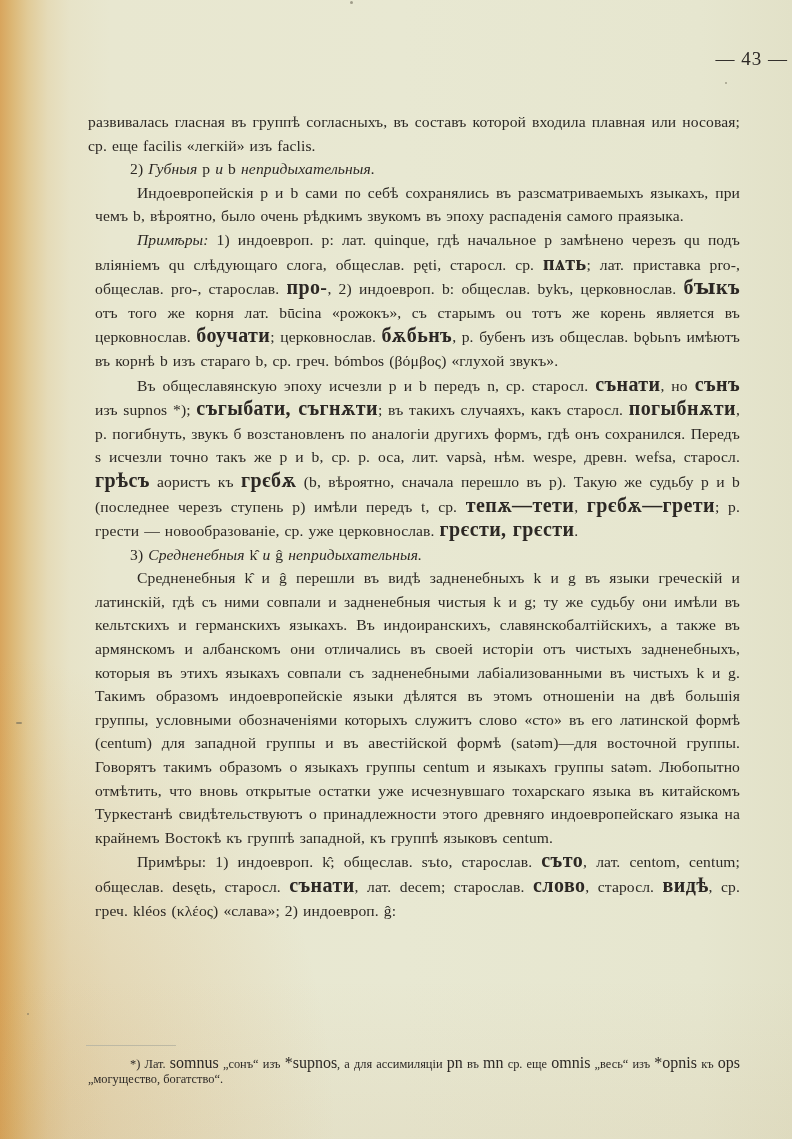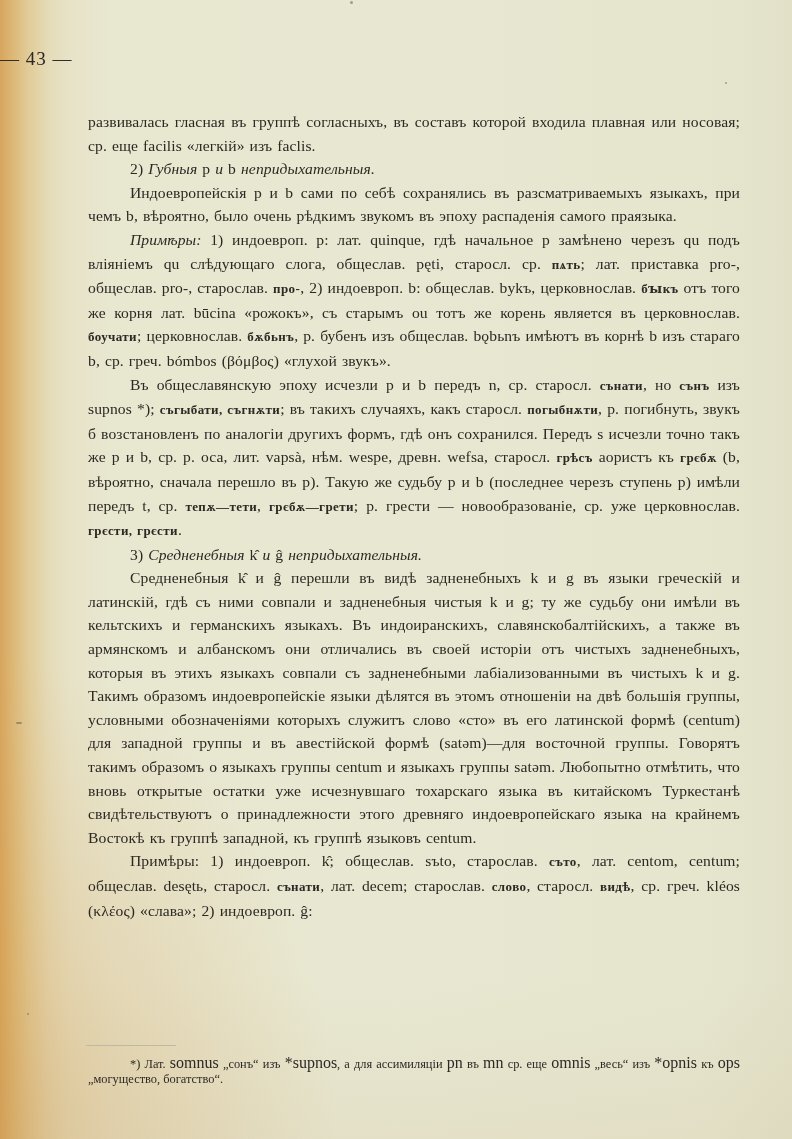--- a/index.html
+++ b/index.html
@@ -37,21 +37,21 @@
     background:
       linear-gradient(to bottom, rgba(0,0,0,0) 0%, rgba(0,0,0,0) 86%, rgba(190,160,110,0.10) 100%),
       radial-gradient(ellipse at 0% 100%, rgba(210,150,70,0.35) 0%, rgba(210,150,70,0) 30%);
     pointer-events: none;
   }
   .page-number {
     position: absolute;
     top: 48px;
     left: 0;
     width: 788px;
-    text-align: left;
+    text-align: right;
     font-size: 19px;
     letter-spacing: 1px;
     color: #2b2724;
   }
   .body-text {
     position: absolute;
     left: 88px;
     top: 110px;
     width: 652px;
     font-size: 15.6px;
@@ -61,30 +61,31 @@
     letter-spacing: 0.1px;
     word-spacing: 1px;
     color: #2c2824;
   }
   .body-text p {
     margin: 0;
     text-indent: 0;
   }
   .body-text p.indent {
     text-indent: 42px;
+    margin-left: 7px;
   }
   .body-text p.heading {
     text-indent: 42px;
   }
   .it {
     font-style: italic;
   }
   .b {
     font-weight: bold;
-    font-size: 13px;
+    font-size: 20px;
     letter-spacing: 0.4px;
   }
   .footnote-rule {
     position: absolute;
     left: 86px;
     top: 1045px;
     width: 90px;
     height: 1px;
     background: #bdb9a4;
   }

